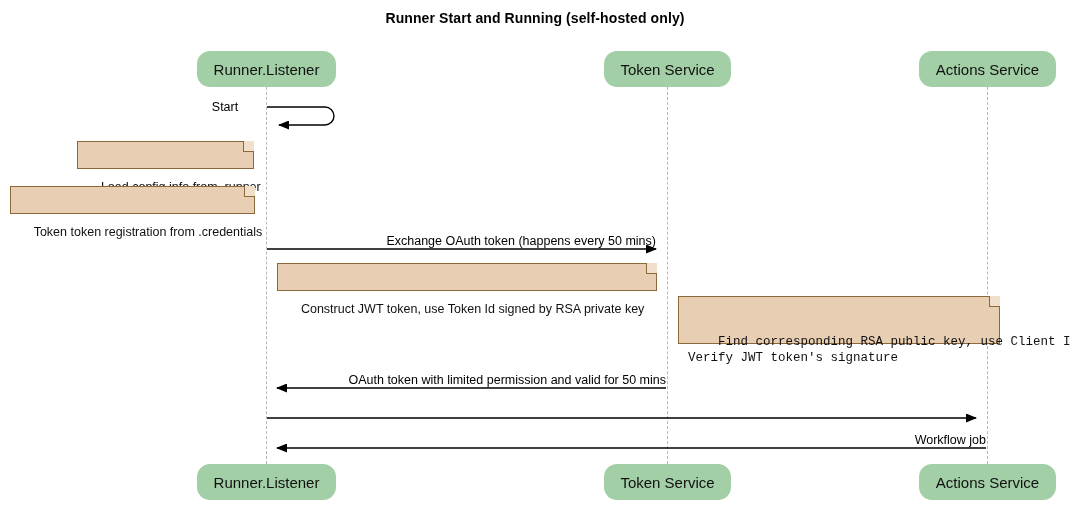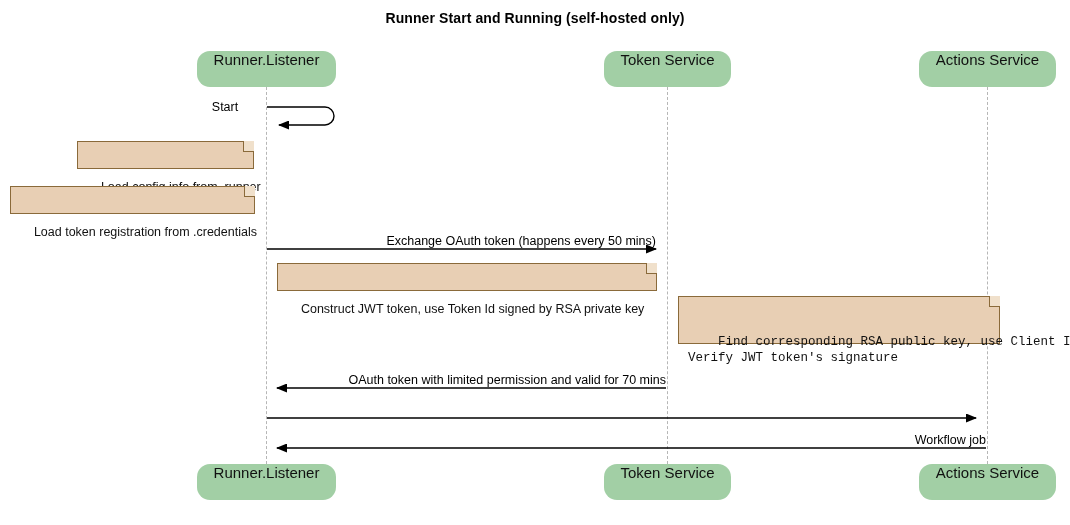--- a/index.html
+++ b/index.html
@@ -30,21 +30,21 @@
     color: #000;
     letter-spacing: 0.1px;
   }
   
   .participant {
     position: absolute;
     height: 36px;
     background: #a2cfa5;
     border-radius: 13px;
     display: flex;
-    align-items: flex-start;
+    align-items: center;
     justify-content: center;
     font-size: 15px;
     color: #111;
     white-space: nowrap;
   }
   
   .lifeline {
     position: absolute;
     width: 0;
     border-left: 1px dashed #b6b6b6;
@@ -142,33 +142,33 @@
 
     <g>
       <line x1="986" y1="448" x2="277" y2="448" stroke="#000" stroke-width="1.4" marker-end="url(#arw-l)"></line>
     </g>
   </svg>
 
   <div class="msg-label" style="left:195px; top:100px; width:60px; text-align:center;">Start</div>
 
   <div class="msg-label" style="left:267px; top:234px; width:389px;">Exchange OAuth token (happens every 50 mins)</div>
 
-  <div class="msg-label" style="left:277px; top:373px; width:389px;">OAuth token with limited permission and valid for 70 mins</div>
+  <div class="msg-label" style="left:277px; top:373px; width:389px;">OAuth token with limited permission and valid for 50 mins</div>
 
 
   <div class="msg-label" style="left:277px; top:433px; width:709px;">Workflow job</div>
 
   <div class="note" style="left:77px; top:141px; width:177px; height:28px;">
     <span class="fold"></span>
     <span>Load config info from .runner</span>
   </div>
 
   <div class="note" style="left:10px; top:186px; width:245px; height:28px;">
     <span class="fold"></span>
-    <span>Load token registration from .credentials</span>
+    <span>Token token registration from .credentials</span>
   </div>
 
   <div class="note" style="left:277px; top:263px; width:380px; height:28px;">
     <span class="fold"></span>
     <span>Construct JWT token, use Token Id signed by RSA private key</span>
   </div>
 
   <div class="note" style="left:678px; top:296px; width:322px; height:48px;font-family:Liberation Mono, monospace;">
     <span class="fold"></span>
     <span>Find corresponding RSA public key, use Client Id

